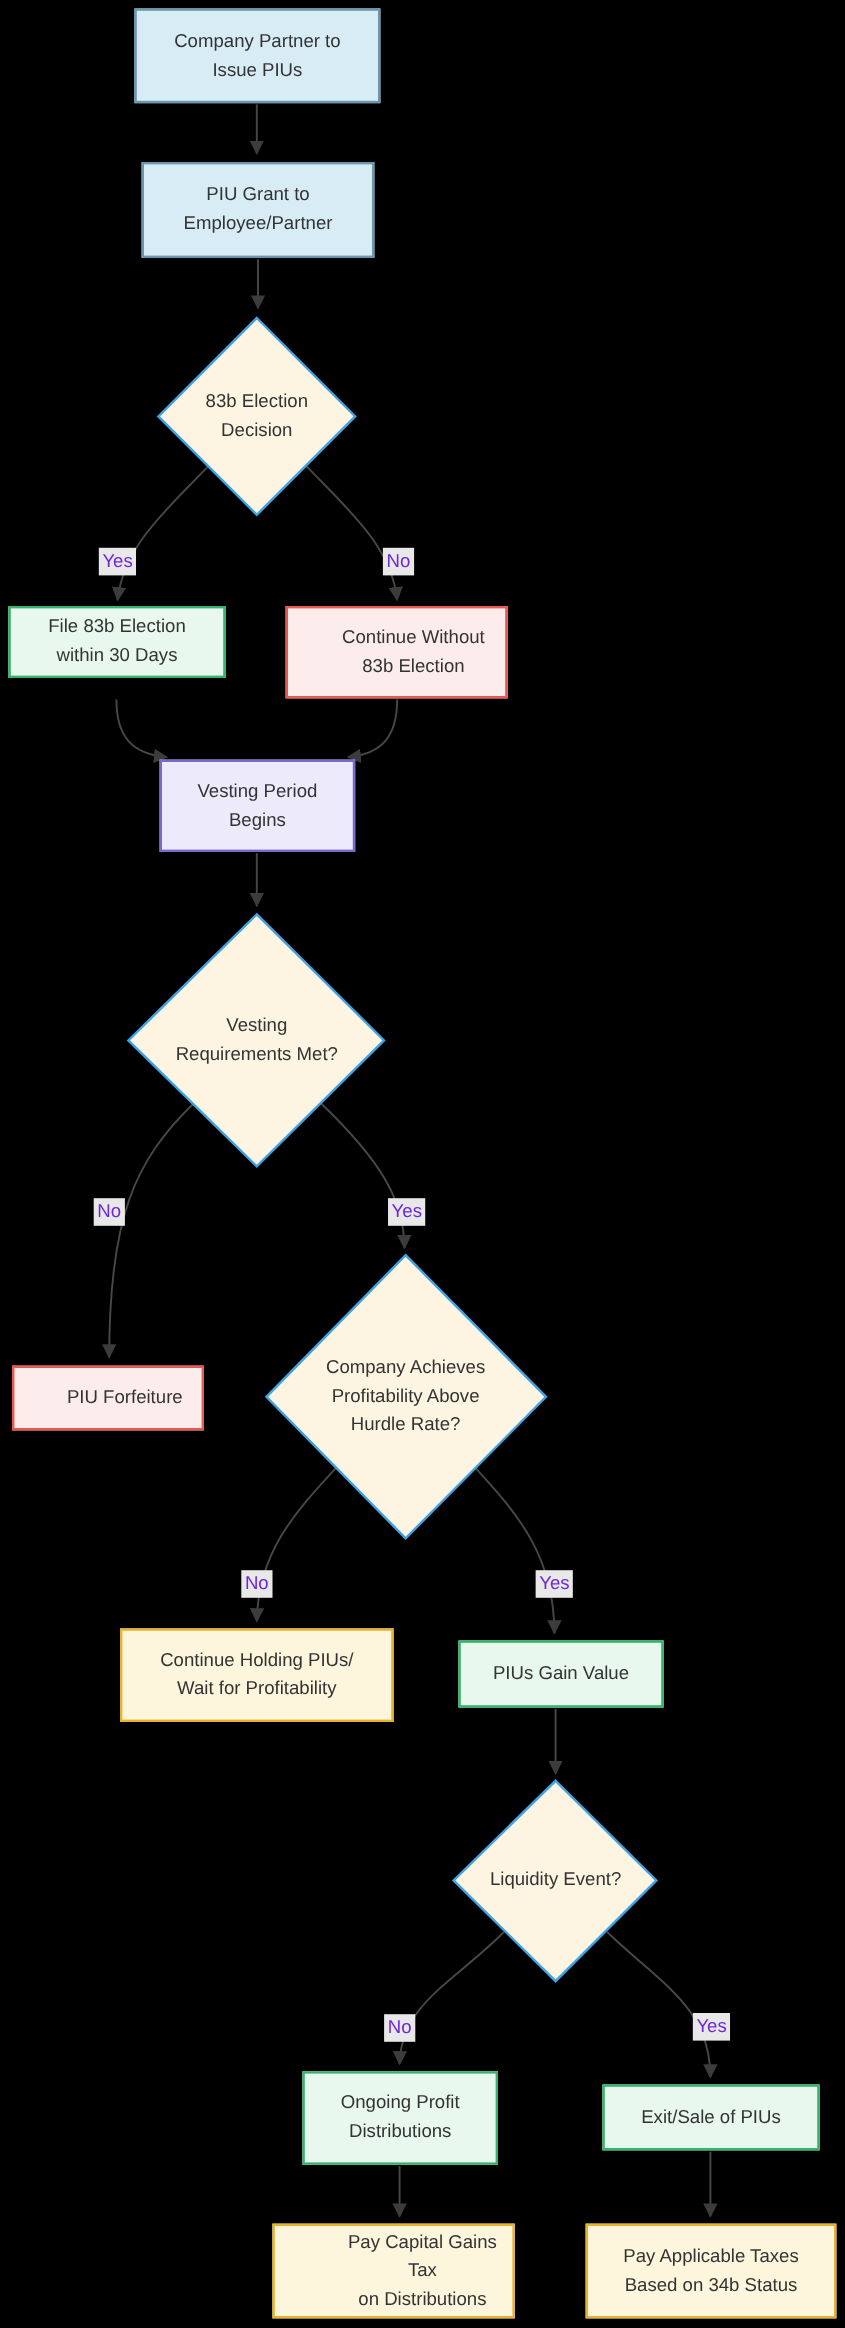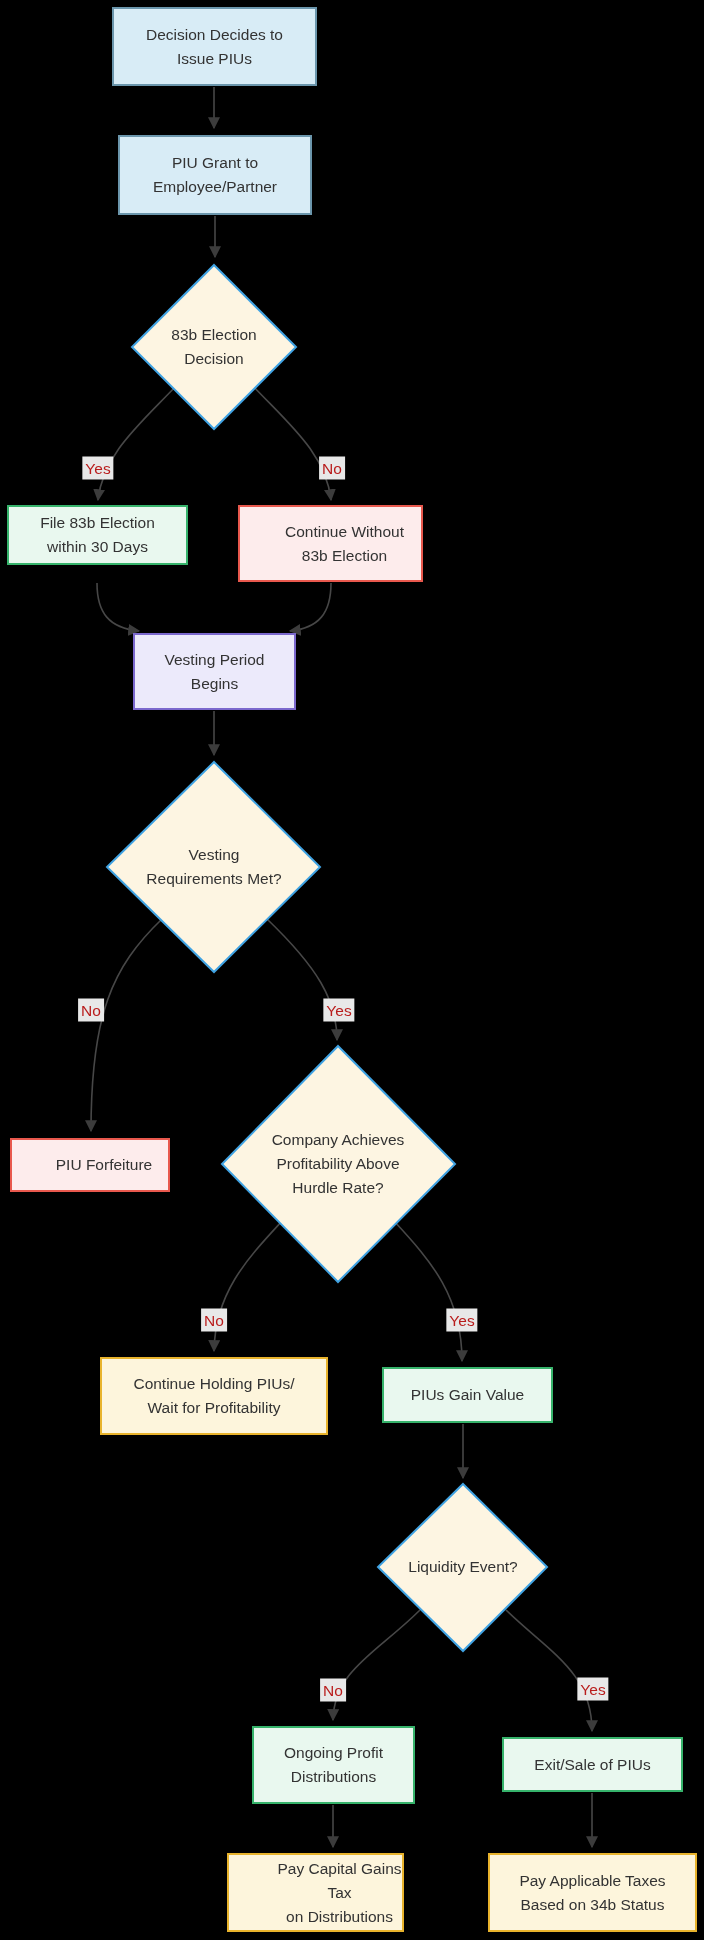--- a/index.html
+++ b/index.html
@@ -43,21 +43,21 @@
     font-size:15.5px;
     line-height:24px;
     background:transparent;
   }
   .node-label { white-space:pre-line; }
 
   .edge-label {
     position:absolute;
     transform:translate(-50%,-50%);
     background:#e8e8e8;
-    color:#b91c1c;
+    color:#6d28d9;
     font-size:15.5px;
     line-height:19px;
     padding:2px 3px;
   }
 </style>
 </head>
 <body>
 
 <div class="canvas">
 
@@ -85,21 +85,21 @@
     <path class="edge" d="M 333 1805 L 333 1847" marker-end="url(#arrow)"></path>
     <path class="edge" d="M 592 1793 L 592 1847" marker-end="url(#arrow)"></path>
 
     <polygon class="diamond cream" points="214,265 296,347 214,429 132,347"></polygon>
     <polygon class="diamond cream" points="214,762 320,867 214,972 107,867"></polygon>
     <polygon class="diamond cream" points="338,1046 455,1164 338,1282 222,1164"></polygon>
     <polygon class="diamond cream" points="463,1484 547,1567 463,1651 378,1567"></polygon>
   </svg>
 
   <div class="node rectnode blue" style="left:112px; top:7px; width:205px; height:79px;">
-    <span class="node-label">Decision Decides to
+    <span class="node-label">Company Partner to
 Issue PIUs</span>
   </div>
 
   <div class="node rectnode blue" style="left:118px; top:135px; width:194px; height:80px;">
     <span class="node-label">PIU Grant to
 Employee/Partner</span>
   </div>
 
   <div class="node rectnode green" style="left:7px; top:505px; width:181px; height:60px;">
     <span class="node-label">File 83b Election
@@ -131,21 +131,21 @@
 
   <div class="node rectnode green" style="left:252px; top:1726px; width:163px; height:78px;">
     <span class="node-label">Ongoing Profit
 Distributions</span>
   </div>
 
   <div class="node rectnode green" style="left:502px; top:1737px; width:181px; height:55px;">
     <span class="node-label">Exit/Sale of PIUs</span>
   </div>
 
-  <div class="node rectnode yellow" style="left:227px; top:1853px; width:177px; height:79px;padding-left:48px;">
+  <div class="node rectnode yellow" style="left:227px; top:1853px; width:202px; height:79px;padding-left:48px;">
     <span class="node-label">Pay Capital Gains Tax
 on Distributions</span>
   </div>
 
   <div class="node rectnode yellow" style="left:488px; top:1853px; width:209px; height:79px;">
     <span class="node-label">Pay Applicable Taxes
 Based on 34b Status</span>
   </div>
 
   <div class="diamond-label" style="left:134px; top:307px; width:160px; height:80px;">

